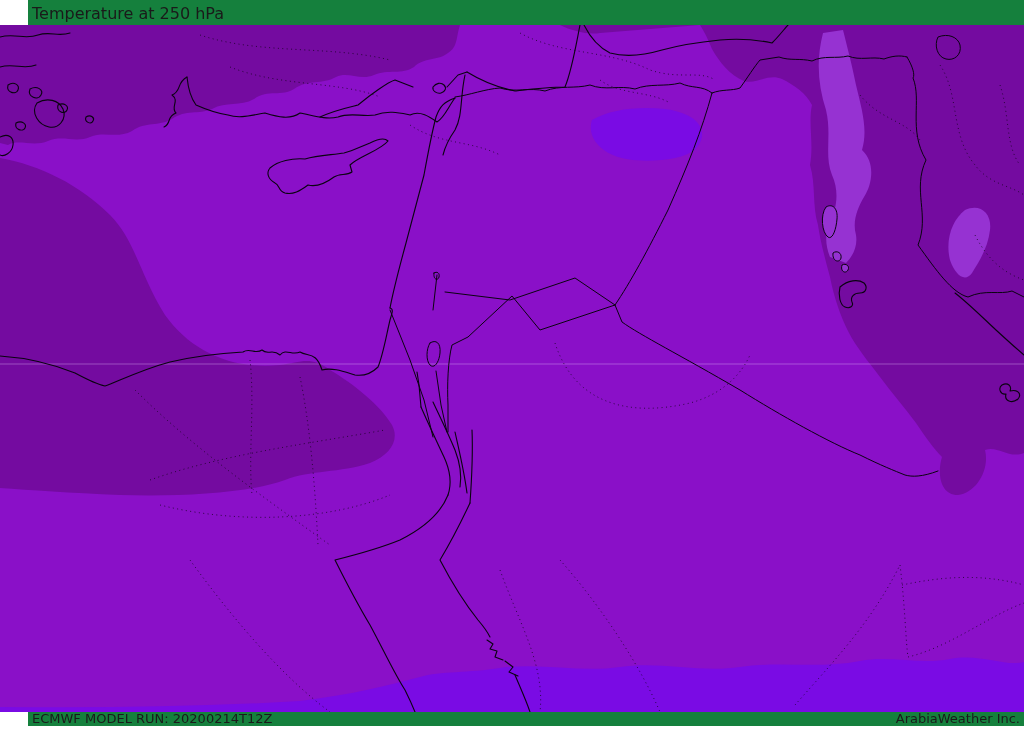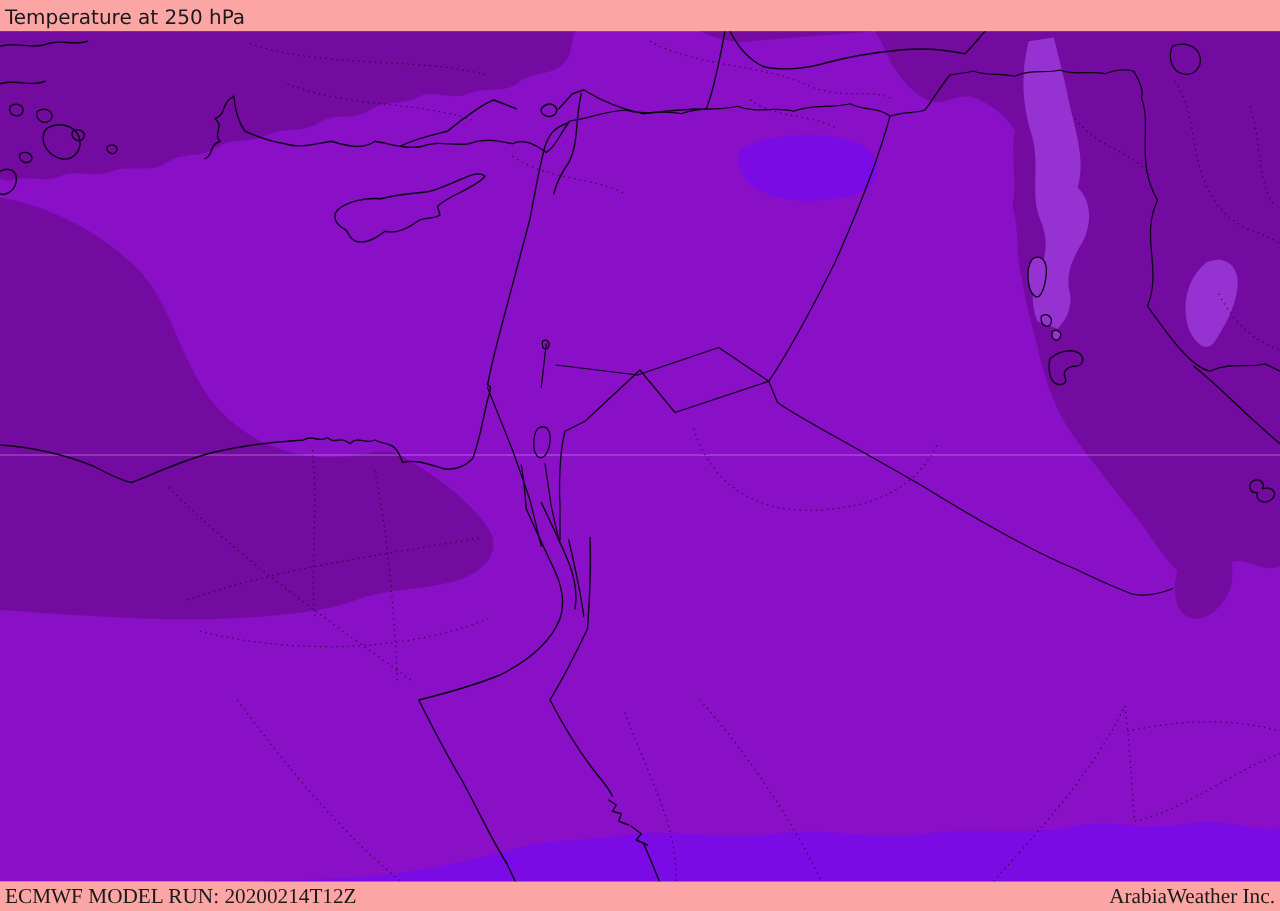--- a/index.html
+++ b/index.html
@@ -1,20 +1,20 @@
 <!DOCTYPE html>
 <html><head>
 <meta charset="utf-8">
 <style>
   html,body{margin:0;padding:0;background:#ffffff;}
   body{width:1024px;height:729px;overflow:hidden;font-family:"DejaVu Sans","Liberation Sans",sans-serif;}
   .frame{width:1024px;height:729px;display:flex;flex-direction:column;}
-  .bar{background:#fca5a5;color:#1a1a1a;display:flex;justify-content:space-between;align-items:flex-end;padding:0 4px;box-sizing:border-box;}
+  .bar{background:#15803d;color:#1a1a1a;display:flex;justify-content:space-between;align-items:flex-end;padding:0 4px;box-sizing:border-box;margin-left:28px;}
   .bar.top{height:25px;font-size:16px;line-height:23px;}
-  .bar.bottom{height:24px;font-size:17px;line-height:16px;align-items:center;font-family:Liberation Serif, serif;}
+  .bar.bottom{height:14px;font-size:13px;line-height:16px;align-items:center;}
   .maparea{position:relative;width:1024px;height:687px;overflow:hidden;background:#8a10c8;}
   .maparea svg{position:absolute;left:0;top:0;display:block;}
   .t-left{white-space:nowrap;}
   .t-right{white-space:nowrap;}
 </style>
 </head>
 <body>
 
 <div class="frame">
 

